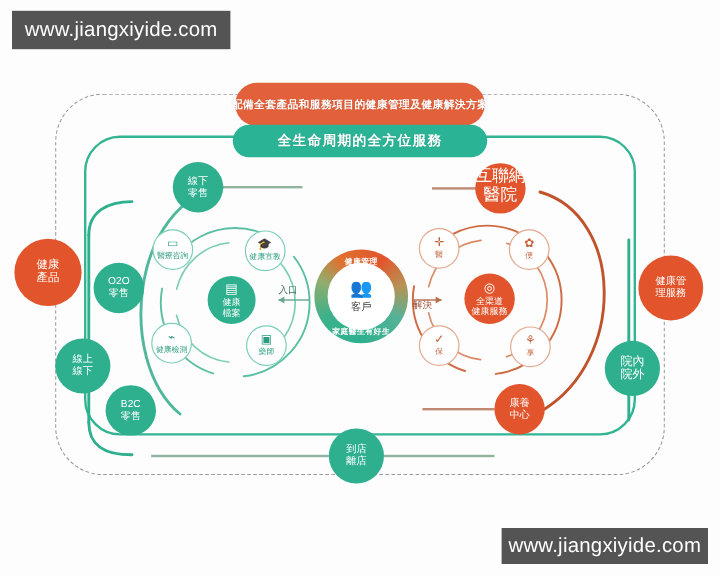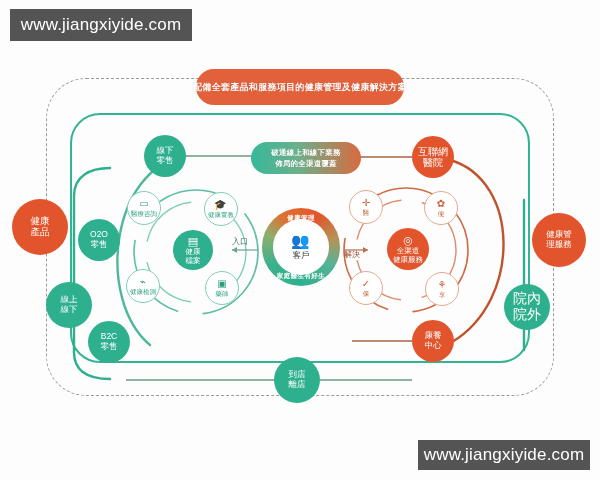--- a/index.html
+++ b/index.html
@@ -114,22 +114,22 @@
   
   #n-health-product { left: 12px;  top: 199px; width: 56px; height: 56px; font-size: 9.5px; }
   #n-o2o           { left: 78px;  top: 219px; width: 42px; height: 42px; font-size: 8.5px; }
   #n-online-offline{ left: 46px;  top: 282px; width: 46px; height: 46px; font-size: 8.5px; }
   #n-b2c           { left: 88px;  top: 321px; width: 42px; height: 42px; font-size: 8.5px; }
   #n-offline-retail{ left: 144px; top: 135px; width: 42px; height: 42px; font-size: 8.5px; }
 
   
   #n-health-service { left: 532px; top: 213px; width: 54px; height: 54px; font-size: 8.5px; }
   #n-clinic         { left: 484px; top: 218px; width: 40px; height: 40px; font-size: 9px; }
-  #n-in-out-hospital{ left: 504px; top: 284px; width: 46px; height: 46px; font-size: 14px; }
-  #n-internet-hosp  { left: 412px; top: 136px; width: 42px; height: 42px; font-size: 10px; }
+  #n-in-out-hospital{ left: 504px; top: 284px; width: 46px; height: 46px; font-size: 10px; }
+  #n-internet-hosp  { left: 396px; top: 136px; width: 42px; height: 42px; font-size: 14px; font-family: Liberation Mono, monospace; }
   #n-wellness       { left: 412px; top: 320px; width: 42px; height: 42px; font-size: 8.5px; font-family: Liberation Serif, serif; }
 
   
   #n-store { left: 274px; top: 357px; width: 46px; height: 46px; font-size: 8.5px; }
 
   
   .hub {
     position: absolute;
     border-radius: 50%;
     display: flex;
@@ -276,24 +276,21 @@
     <path d="M 368 250 l -5 -3 l 0 6 z" fill="#b5714f"></path>
   </svg>
 
   <div class="hline g" id="ln-offline"></div>
   <div class="hline o" id="ln-internet"></div>
   <div class="hline o" id="ln-wellness"></div>
   <div class="hline g" id="ln-store-l"></div>
   <div class="hline g" id="ln-store-r"></div>
 
   <div class="banner" id="banner-orange">配備全套產品和服務項目的健康管理及健康解決方案</div>
-  <div class="banner" id="banner-gradient">
-    <span>破通線上和線下業務</span>
-    <span>佈局的全渠道覆蓋</span>
-  </div>
+  <div class="banner" id="banner-green">全生命周期的全方位服務</div>
 
   <div class="node orange" id="n-health-product">
     <span class="l">健康</span>
     <span class="l">產品</span>
   </div>
   <div class="node green" id="n-o2o">
     <span class="l">O2O</span>
     <span class="l">零售</span>
   </div>
   <div class="node green" id="n-online-offline">

